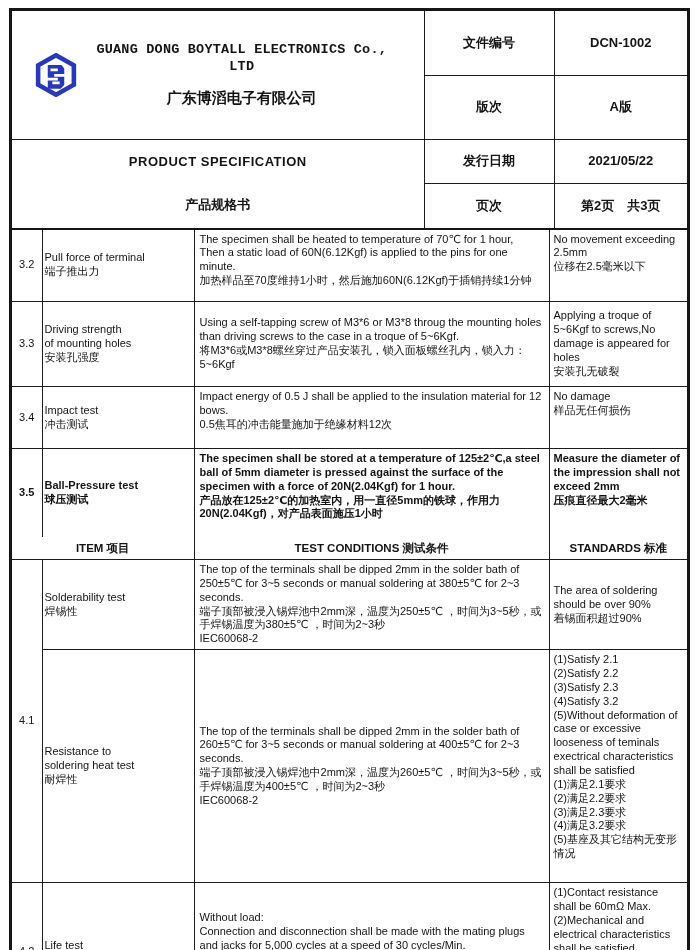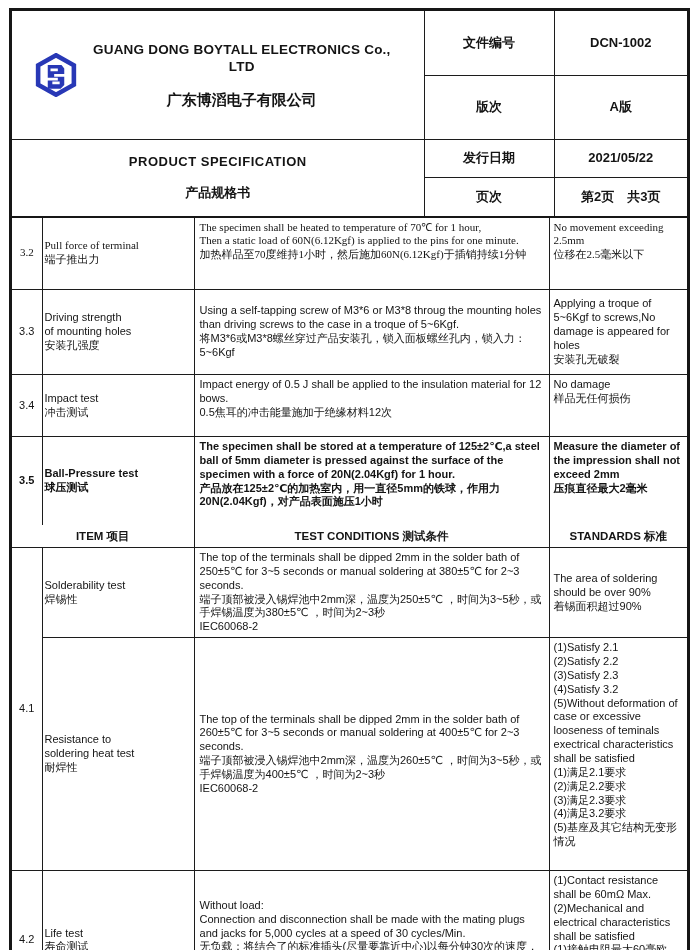--- a/index.html
+++ b/index.html
@@ -20,38 +20,38 @@
   td, th {
     border:1px solid #1c1c1c;
     font-size:11px; line-height:1.26;
     white-space:pre-line; overflow:hidden;
     vertical-align:top; text-align:left;
     font-weight:normal;
   }
   
   .hdr td { vertical-align:middle; }
   .hdr .hrow { height:26px; }
-  .company-cell { padding:2px 20px; }
+  .company-cell { padding:2px 20px;font-family:Liberation Mono, monospace; }
   .company-flex { display:flex; align-items:center; }
   .logo-box { flex:0 0 48px; display:flex; justify-content:center; }
   .company-names { flex:1; text-align:center; }
   .company-en { font-size:13.5px; font-weight:bold; letter-spacing:0.2px; }
   .company-cn { font-size:15px; font-weight:bold; margin-top:2px; }
   .doc-title-cell { text-align:center; }
   .title-en { font-size:13px; font-weight:bold; letter-spacing:0.5px; }
-  .title-cn { font-size:13px; font-weight:bold; margin-top:1px; }
+  .title-cn { font-size:13px; font-weight:bold; margin-top:13px; }
   .fld-label, .fld-value { text-align:center; font-size:13px; font-weight:bold; }
   .hline2 { height:0; border-top:2px solid #161616; }
   
   .cid   { text-align:center; vertical-align:middle; font-size:11px; }
   .item  { text-align:left; vertical-align:middle; padding:2px; }
   .cond  { padding:3px 5px; }
   .std   { padding:3px 4px; }
   .vmid  { vertical-align:middle; }
-  .r32 td { height:72px;font-family:Liberation Serif, serif; }
+  .r32 td { height:72px; }
   .r33 td { height:85px; }
   .r34 td { height:62px; }
   .r35 td { height:88px;font-weight:bold; }
   .r41a td { height:89px; }
   .r41b td { height:233px; }
   .r42 td { height:139px; }
   .sectitle {
     border-top:3px solid #161616;
     border-bottom:2px solid #161616;
     height:35px; display:flex; align-items:center;

